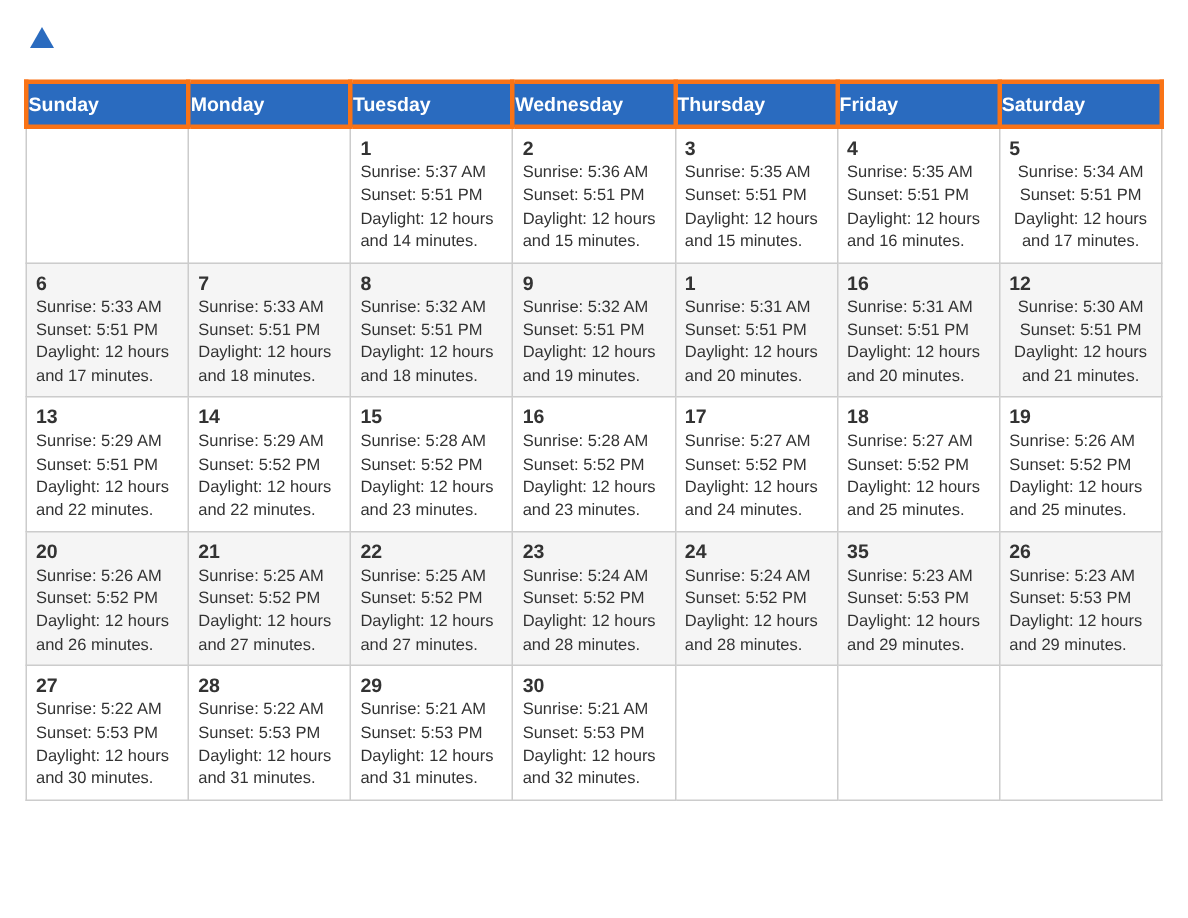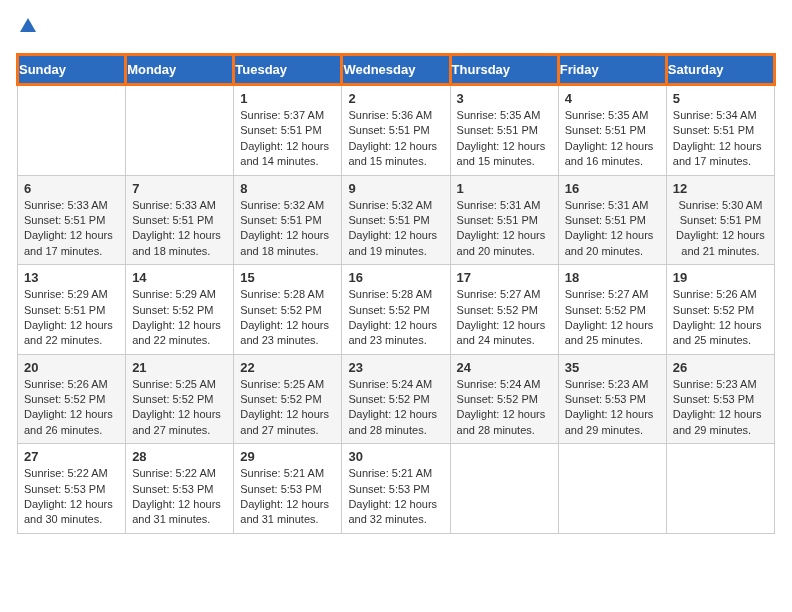--- a/index.html
+++ b/index.html
@@ -141,21 +141,21 @@
 Daylight: 12 hours and 15 minutes.</div>
         </td>
         <td>
           <span class="day-number">4</span>
           <div class="day-info" style="white-space: pre-line;">Sunrise: 5:35 AM
 Sunset: 5:51 PM
 Daylight: 12 hours and 16 minutes.</div>
         </td>
         <td>
           <span class="day-number">5</span>
-          <div class="day-info" style="white-space: pre-line;">Sunrise: 5:34 AM
+          <div class="day-info" style="white-space: pre-line; text-align: center;">Sunrise: 5:34 AM
 Sunset: 5:51 PM
 Daylight: 12 hours and 17 minutes.</div>
         </td>
       </tr>
       <tr>
         <td>
           <span class="day-number">6</span>
           <div class="day-info" style="white-space: pre-line;">Sunrise: 5:33 AM
 Sunset: 5:51 PM
 Daylight: 12 hours and 17 minutes.</div>

